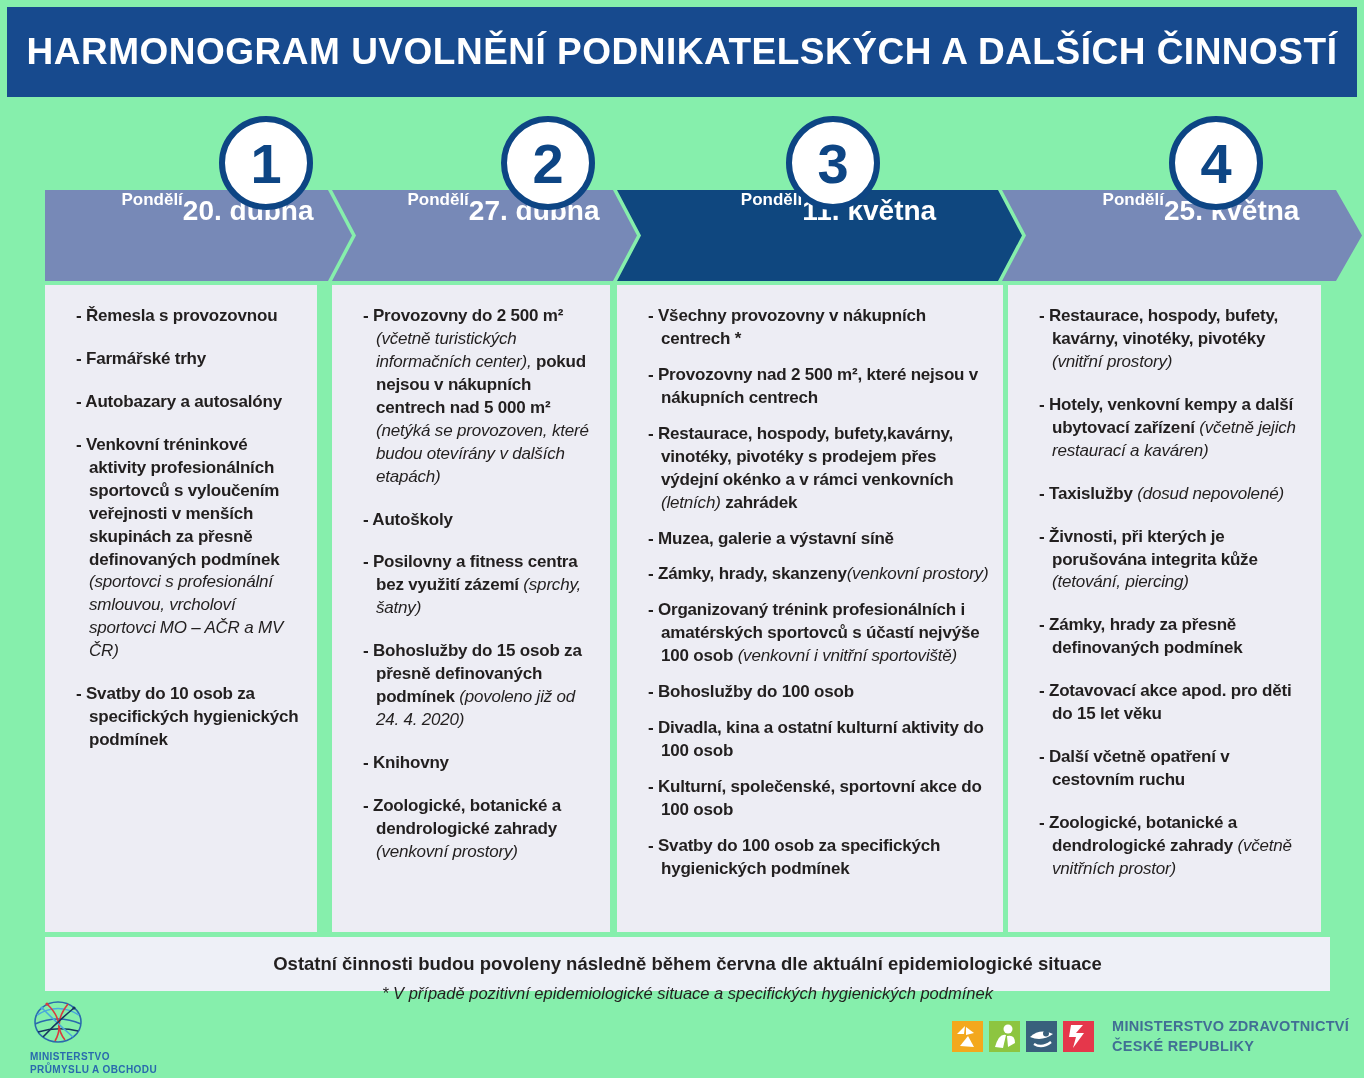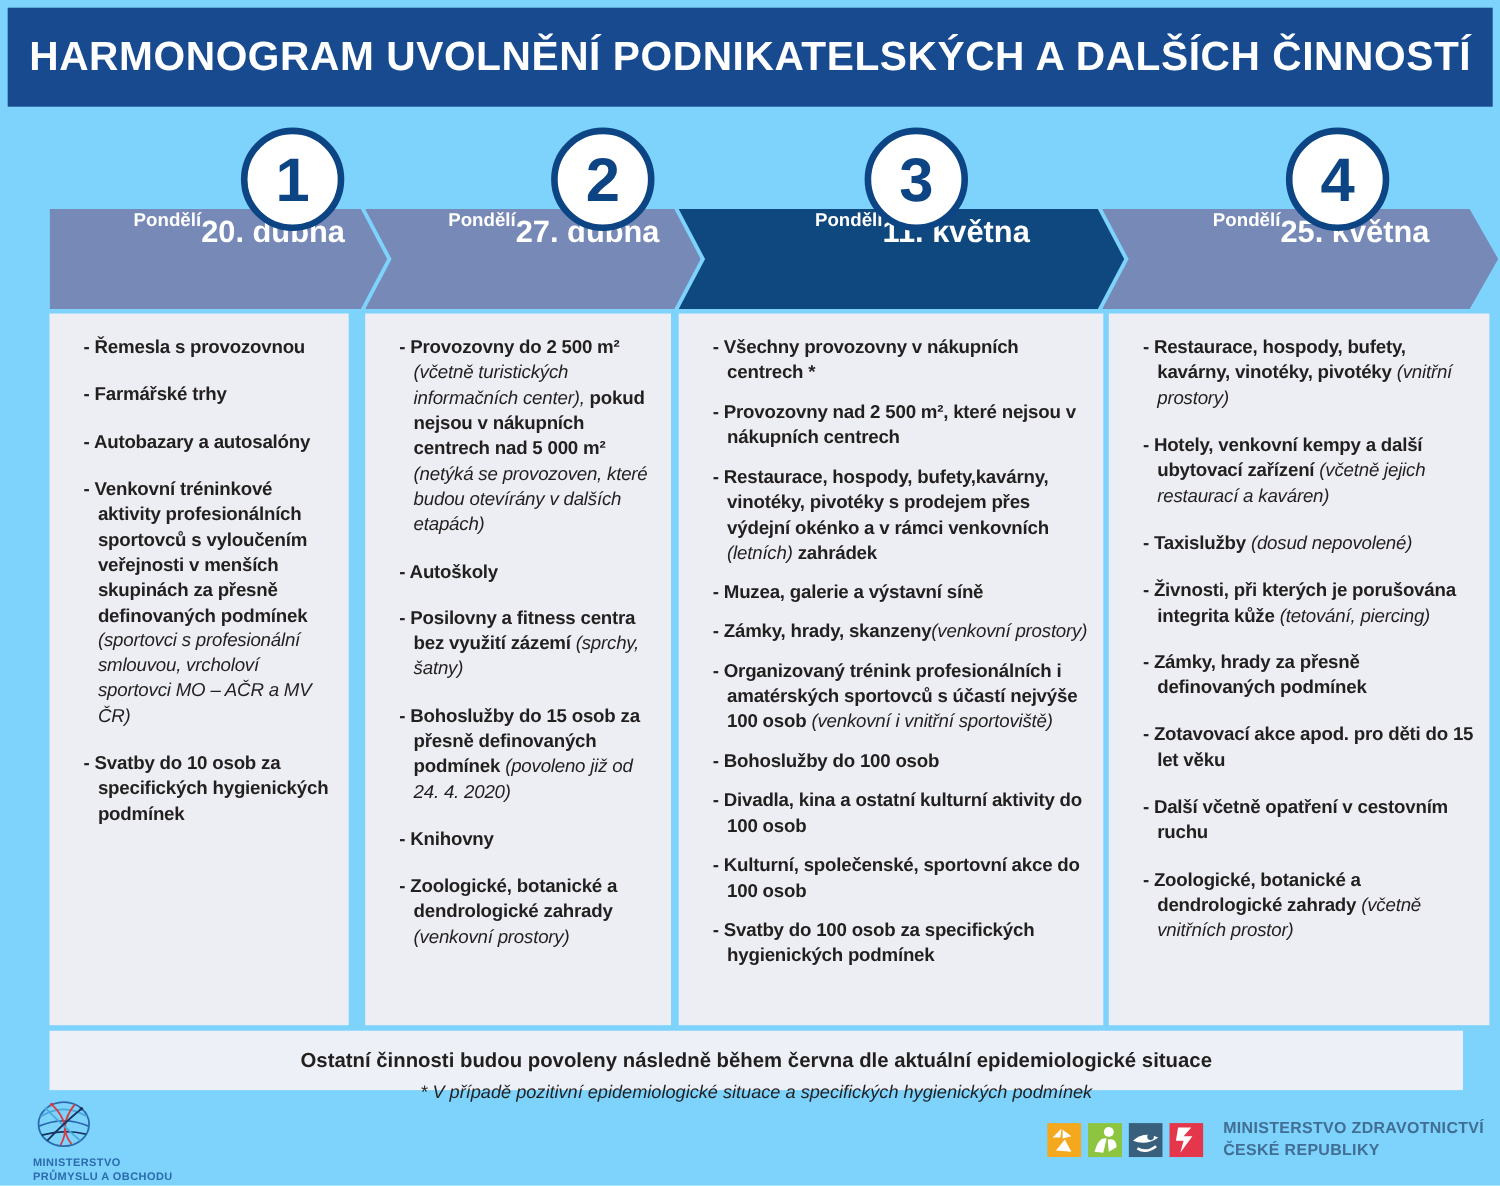--- a/index.html
+++ b/index.html
@@ -1,18 +1,18 @@
 <!DOCTYPE html>
 <html lang="cs"><head>
 <meta charset="utf-8">
 <style>
   * { margin:0; padding:0; box-sizing:border-box; }
   html,body { background:#fff; }
   body { font-family:"Liberation Sans", sans-serif; color:#221f1f; }
-  .page { position:relative; width:1364px; height:1078px; background:#7dd3fc; overflow:hidden; }
+  .page { position:relative; width:1364px; height:1078px; background:#86efac; overflow:hidden; }
 
   
   .titlebar { position:absolute; left:7px; top:7px; width:1350px; height:90px;
               background:#174a8e; display:flex; align-items:center; justify-content:center; }
   .titlebar h1 { color:#ffffff; font-size:37px; font-weight:700; letter-spacing:.5px; white-space:nowrap; }
 
   
   .step-circle { position:absolute; top:116px; width:94px; height:94px; border-radius:50%;
                  background:#fff; border:6px solid #0d4584; z-index:3;
                  display:flex; align-items:center; justify-content:center;
@@ -33,21 +33,21 @@
     clip-path:polygon(0 0, calc(100% - 24px) 0, 100% 50%, calc(100% - 24px) 100%, 0 100%, 24px 50%); }
   #arrow-4 { left:1002px; width:360px;
     clip-path:polygon(0 0, calc(100% - 26px) 0, 100% 50%, calc(100% - 26px) 100%, 0 100%, 24px 50%); }
 
   
   .colbody { position:absolute; top:285px; height:647px; background:#ededf4;
              padding:20px 12px 0 18px; font-size:17px; line-height:1.35; letter-spacing:-.2px; }
   #body-1 { left:45px;  width:272px; }
   #body-2 { left:332px; width:278px; }
   #body-3 { left:617px; width:386px; }
-  #body-4 { left:1008px; width:346px; }
+  #body-4 { left:1008px; width:313px; }
   .item { padding-left:26px; text-indent:-13px; margin-bottom:20px; }
   #body-3 .item { margin-bottom:13px; }
   .seg-b { font-weight:700; }
   .seg-i { font-style:italic; font-weight:400;margin-top:24px; }
 
   
   .summary-strip { position:absolute; left:45px; top:937px; width:1285px; height:54px;
                    background:#eef0f7; display:flex; align-items:center; justify-content:center;
                    font-size:18.5px; font-weight:700; }
   .asterisk-note { position:absolute; left:45px; top:984px; width:1285px; text-align:center;

